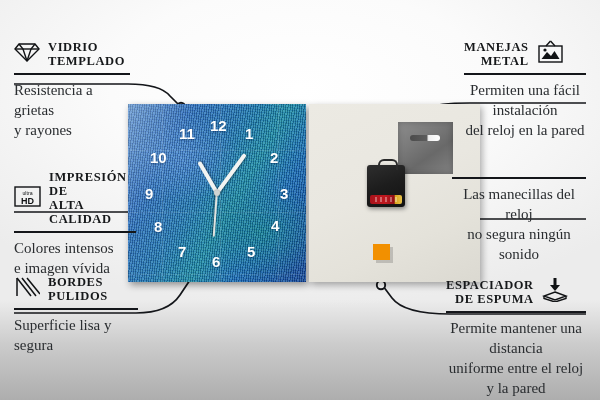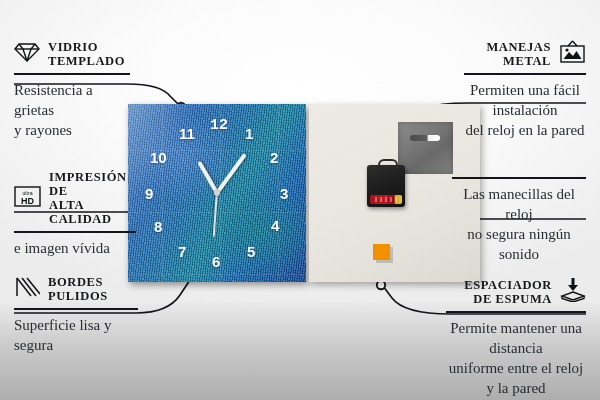--- a/index.html
+++ b/index.html
@@ -68,21 +68,21 @@
   .mech .batt{position:absolute;left:3px;bottom:3px;width:32px;height:9px;border-radius:2px;
     background:linear-gradient(to right,#a8121a 0%,#c0181f 48%,#8e0f16 76%,#d9a21a 78%,#e8c24a 100%);}
   .mech .batt:after{content:"";position:absolute;inset:2px 5px;
     background:repeating-linear-gradient(90deg,rgba(255,255,255,.35) 0 2px,transparent 2px 5px);}
   .foam{position:absolute;left:64px;top:140px;width:17px;height:16px;background:#f29000;
     box-shadow:3px 3px 0 rgba(0,0,0,.16);}
 
   
   .callout{position:absolute;}
   .callout .head{display:flex;align-items:center;gap:8px;}
-  .callout.right .head{justify-content:flex-end;}
+  .callout.right .head{}
   .ttl{font-family:"Liberation Serif",serif;font-weight:700;font-size:12.5px;line-height:1.12;
        letter-spacing:.6px;color:#16181a;text-transform:uppercase;}
   .callout.left .ttl{text-align:left;}
   .callout.right .ttl{text-align:right;}
   .rule{height:1.6px;background:#14161a;margin:5px 0 5px;}
   .desc{font-family:"Liberation Serif",serif;font-size:15px;line-height:1.35;color:#2a2d30;}
   .callout.right .desc{text-align:center;}
   .ic{flex:0 0 auto;color:#101214;display:block;}
 
   svg.wire{position:absolute;left:0;top:0;width:600px;height:400px;overflow:visible;pointer-events:none;}
@@ -108,21 +108,21 @@
       <circle cx="420" cy="112" r="4.2"></circle>
       <circle cx="389" cy="198" r="4.2"></circle>
       <circle cx="381" cy="285" r="4.2"></circle>
     </g>
   </svg>
 
   <div class="product">
     <div class="clock">
       <div class="grid"></div>
       <div class="sheen"></div>
-      <span class="num" style="left:82px;top:14px;font-family:Liberation Mono, monospace;">12</span>
+      <span class="num" style="left:82px;top:14px;">12</span>
       <span class="num" style="left:117px;top:22px;">1</span>
       <span class="num" style="left:142px;top:46px;">2</span>
       <span class="num" style="left:152px;top:82px;">3</span>
       <span class="num" style="left:143px;top:114px;">4</span>
       <span class="num" style="left:119px;top:140px;">5</span>
       <span class="num" style="left:84px;top:150px;">6</span>
       <span class="num" style="left:50px;top:140px;">7</span>
       <span class="num" style="left:26px;top:115px;">8</span>
       <span class="num" style="left:17px;top:82px;">9</span>
       <span class="num" style="left:22px;top:46px;">10</span>
@@ -176,20 +176,21 @@
           <text x="13.5" y="18.5" font-family="Liberation Sans, sans-serif" font-size="9" font-weight="bold" fill="currentColor" stroke="none" text-anchor="middle">HD</text>
         </svg>
       </span>
       <div class="ttl">
         <div>IMPRESIÓN DE</div>
         <div>ALTA CALIDAD</div>
       </div>
     </div>
     <div class="rule"></div>
     <div class="desc">
+      <div>Colores intensos</div>
       <div>e imagen vívida</div>
     </div>
   </div>
 
   <div class="callout left" style="left:14px;top:275px;width:124px;">
     <div class="head">
       <span class="ic">
         <svg width="26" height="22" viewBox="0 0 26 22" fill="none" stroke="currentColor" stroke-width="1.5">
           <path d="M3 2 L17 2 L3 20 Z" stroke="none" fill="none"></path>
           <path d="M3 2 L17 20"></path>

